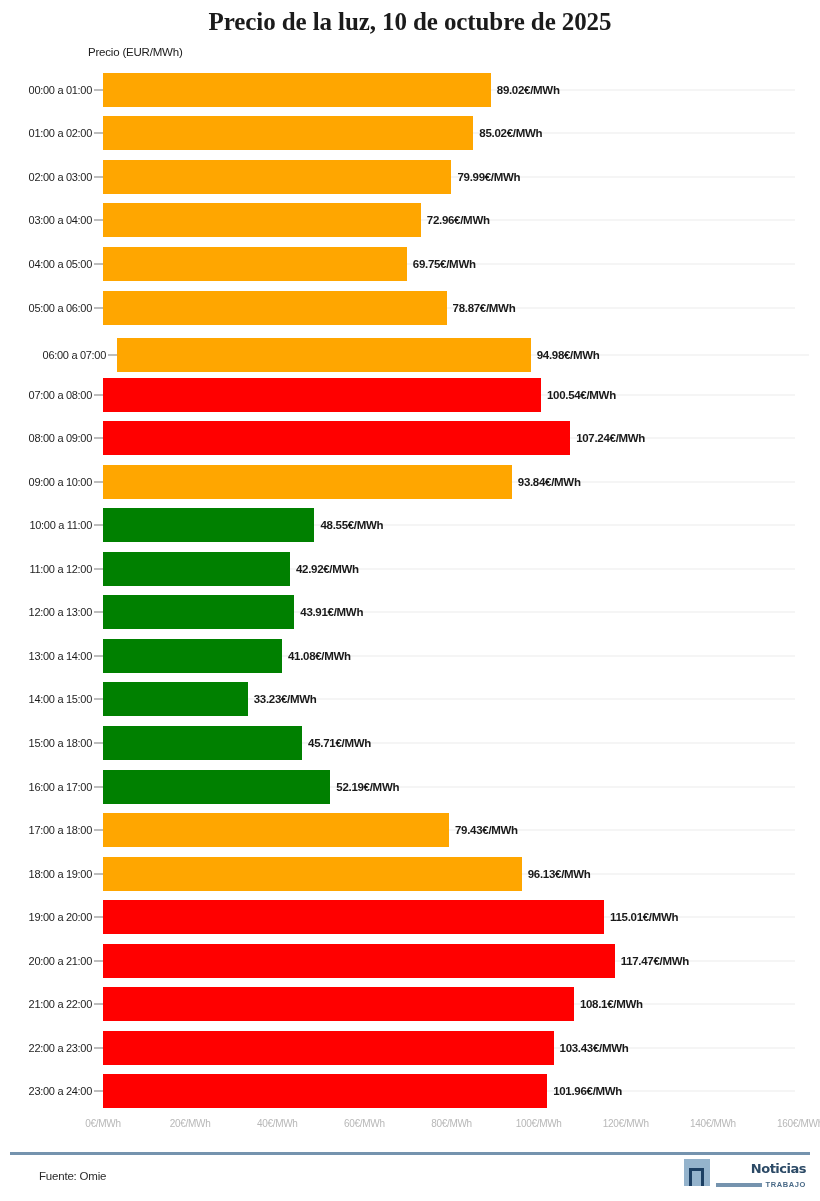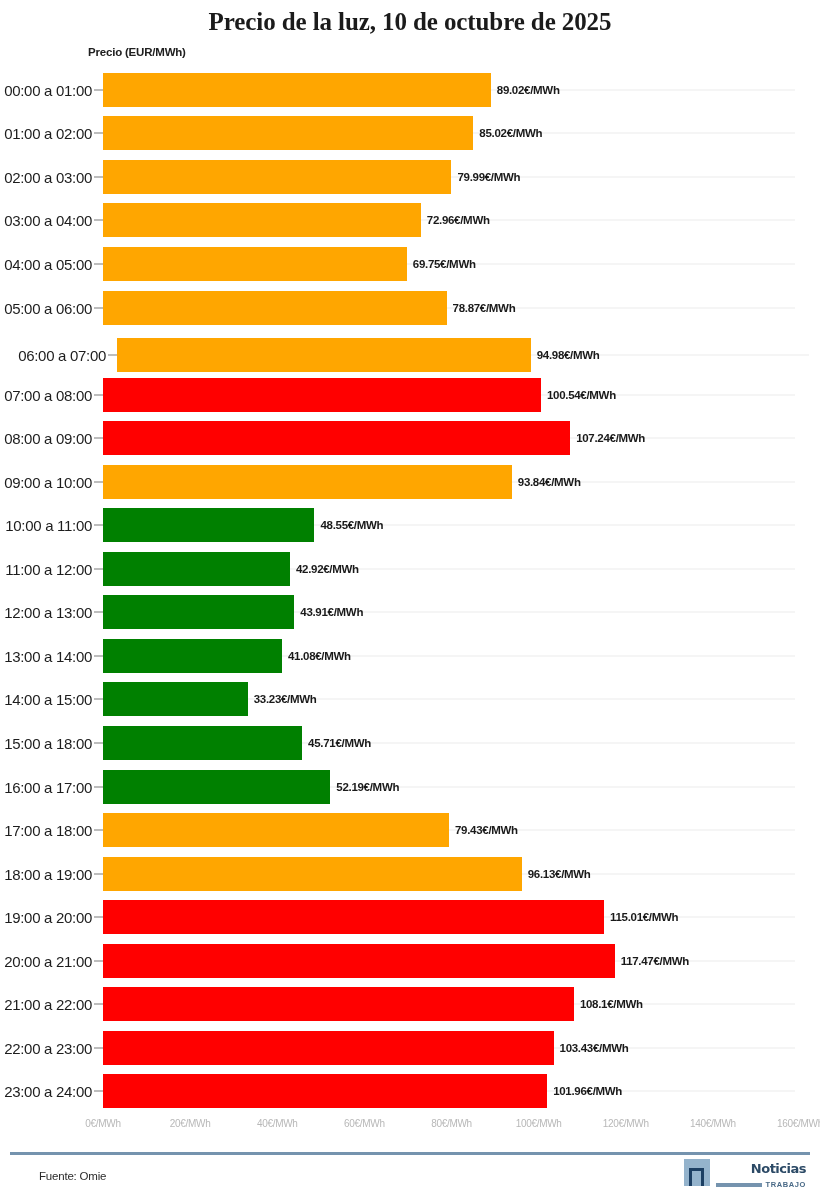--- a/index.html
+++ b/index.html
@@ -25,21 +25,21 @@
     padding-top: 8px;
     letter-spacing: -0.1px;
   }
 
   
   #axis-caption {
     position: absolute;
     left: 88px;
     top: 46px;
     font-size: 11.5px;
-    font-weight: bold;
+    font-weight: normal;
     color: #202020;
     letter-spacing: -0.2px;
   }
 
   
   #plot {
     position: absolute;
     left: 0;
     top: 68px;
     width: 820px;
@@ -51,21 +51,21 @@
     left: 0;
     width: 820px;
     height: 43.55px;
   }
 
   .row-label {
     position: absolute;
     right: 728px;            
     top: 50%;
     transform: translateY(-50%);
-    font-size: 15px;
+    font-size: 11px;
     color: #1d1d1d;
     white-space: nowrap;
     letter-spacing: -0.3px;
     text-align: right;
   }
 
   .tick {
     position: absolute;
     left: 94px;
     top: 50%;

